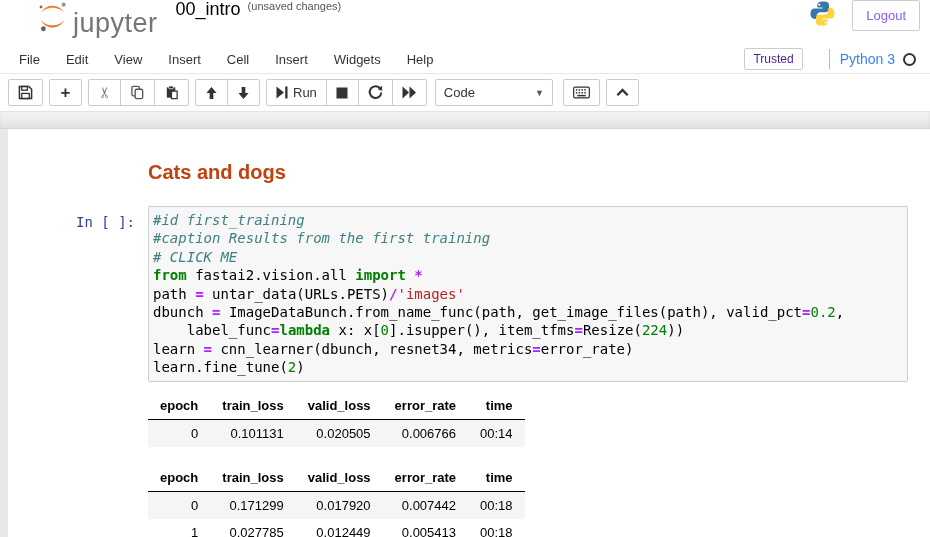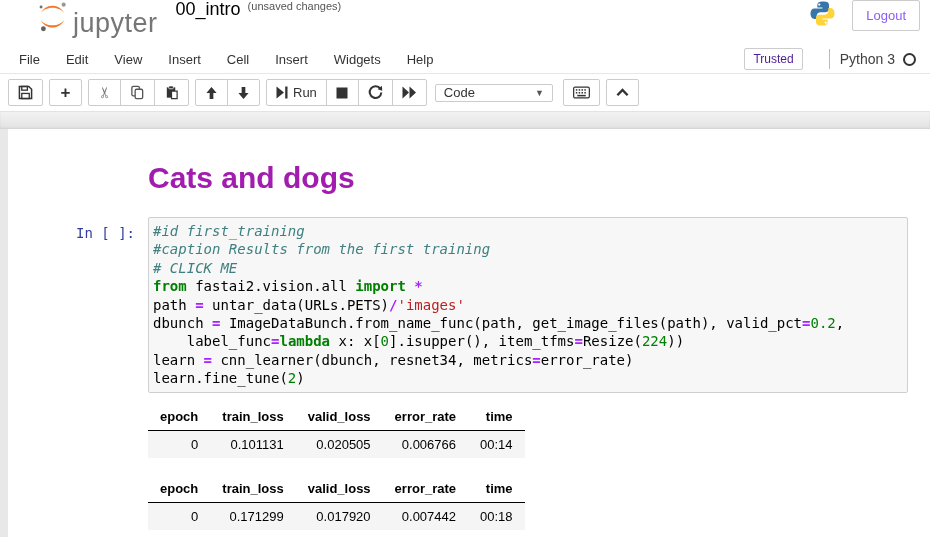--- a/index.html
+++ b/index.html
@@ -33,21 +33,21 @@
   .menu-items { list-style:none; margin:0; padding:0; display:flex; }
   .menu-items li {
     font-size:13px; color:#333; padding:6px 13px; cursor:pointer;
   }
   .menu-right { margin-left:auto; display:flex; align-items:center; padding-right:10px; }
   .trusted-btn {
     font-size:12px; color:#4c1d95; background:#fff; border:1px solid #ccc;
     border-radius:2px; padding:3px 8px; margin-right:26px;
   }
   .kernel-sep { width:1px; height:20px; background:#bbb; margin-right:10px; }
-  .kernel-name { font-size:14px; color:#404040; margin-right:8px; }
+  .kernel-name { font-size:14px; color:#3b82f6; margin-right:8px; }
   .kernel-indicator {
     width:13px; height:13px; border:2px solid #333; border-radius:50%;
     background:transparent; margin-right:4px;
   }
 
   
   .toolbar {
     height: 37px; display:flex; align-items:center; gap:6px;
     padding: 0 0 0 8px; background:#fff;
   }
@@ -59,21 +59,21 @@
     font-size:13px; color:#333; cursor:pointer;
   }
   .btn-group .tb-btn { border-radius:0; }
   .btn-group .tb-btn:first-child { border-radius:2px 0 0 2px; }
   .btn-group .tb-btn:last-child  { border-radius:0 2px 2px 0; }
   .btn-group .tb-btn:not(:first-child) { margin-left:-1px; }
   .tb-btn svg { display:block; }
   .plus-glyph { font-size:17px; font-weight:bold; line-height:1; }
   .scissors-glyph { font-size:15px; color:#777; line-height:1; transform:rotate(-90deg); }
   .cell-type-select {
-    height:18px; width:118px; border:1px solid #ccc; border-radius:2px;
+    height:27px; width:118px; border:1px solid #ccc; border-radius:2px;
     display:flex; align-items:center; padding:0 8px; font-size:13px; color:#333;
     background:#fff; cursor:pointer; margin-left:2px;
   }
   .cell-type-select .caret { margin-left:auto; font-size:9px; color:#555; }
 
   
   .band {
     height:18px;
     background:linear-gradient(#f3f3f3,#e2e2e2);
     border-top:1px solid #e3e3e3;
@@ -87,21 +87,21 @@
 
   .cell { display:flex; }
   .prompt-col {
     width:140px; flex:0 0 140px; text-align:right; padding-right:13px;
     font-family:"DejaVu Sans Mono", monospace; font-size:14px;
     color:#303F9F; line-height:1.3; padding-top:7px;
   }
   .cell-main { flex:1; margin-right:22px; min-width:0; }
 
   .md-heading {
-    font-size:30px; font-weight:bold; color:#a21caf; margin:0 0 22px 0;
+    font-size:20px; font-weight:bold; color:#c2410c; margin:0 0 22px 0;
     font-family:"Liberation Sans", sans-serif;
   }
 
   .input-area {
     border:1px solid #cfcfcf; border-radius:2px; background:#f7f7f7;
     padding:4px 4px;
   }
   .code {
     font-family:"DejaVu Sans Mono", monospace; font-size:14px;
     line-height:18.4px; color:#000; white-space:pre;

